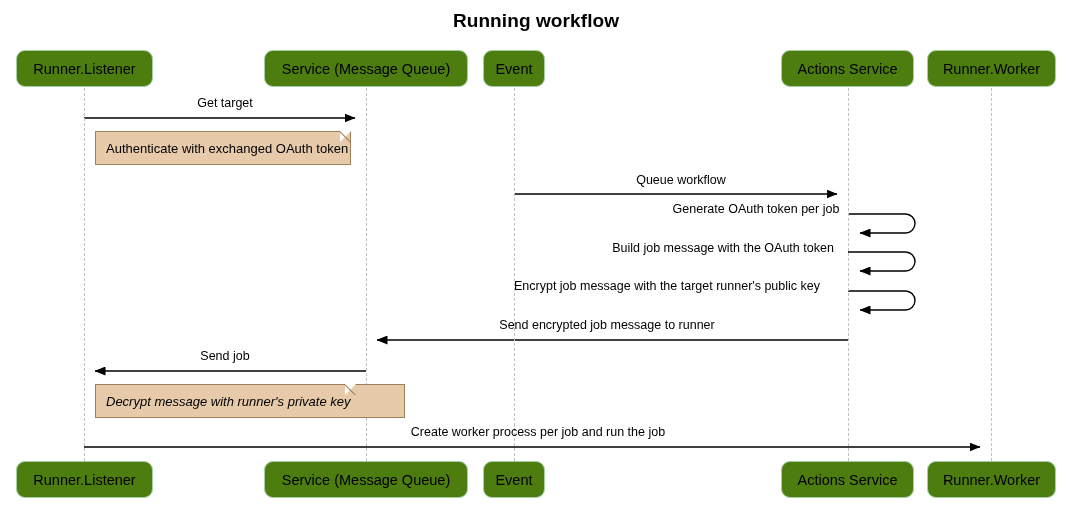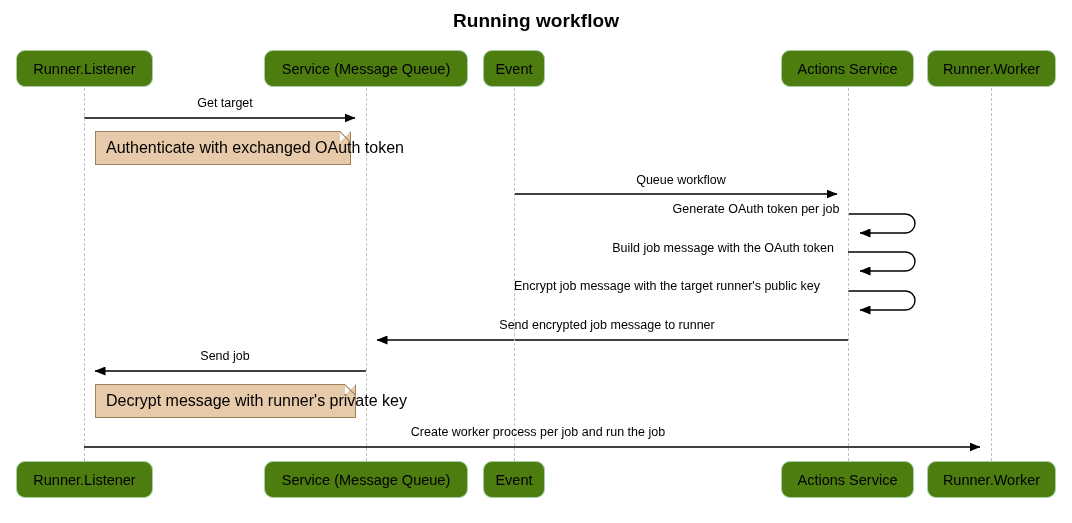--- a/index.html
+++ b/index.html
@@ -47,21 +47,21 @@
     white-space: nowrap;
   }
   .note-box {
     position: absolute;
     box-sizing: border-box;
     background: #e6caa9;
     border: 1px solid #9b8059;
     display: flex;
     align-items: center;
     padding-left: 10px;
-    font-size: 16px;
+    font-size: 13px;
     color: #000000;
     white-space: nowrap;
   }
   .note-fold {
     position: absolute;
     width: 0;
     height: 0;
     border-style: solid;
     border-width: 0 0 11px 11px;
     border-color: transparent transparent #ffffff transparent;
@@ -159,21 +159,21 @@
       <div class="actor-box" style="left: 927px; top: 461px; width: 129px; height: 37px;">
         <span>Runner.Worker</span>
       </div>
     </div>
   <div id="notes-layer">
       <div class="note-box" style="left: 95px; top: 131px; width: 256px; height: 34px;">
         <span>Authenticate with exchanged OAuth token</span>
       </div>
       <div class="note-fold" style="left: 340px; top: 131px;"></div>
       <div class="note-fold-line" style="left: 340px; top: 131px;"></div>
-      <div class="note-box" style="left: 95px; top: 384px; width: 261px; height: 34px;">
+      <div class="note-box" style="left: 95px; top: 384px; width: 310px; height: 34px; font-style: italic;">
         <span>Decrypt message with runner's private key</span>
       </div>
       <div class="note-fold" style="left: 345px; top: 384px;"></div>
       <div class="note-fold-line" style="left: 345px; top: 384px;"></div>
     </div>
   <div id="labels-layer">
       <div class="msg-label" style="left: 0px; top: 96px; width: 1072px; text-align: left;">
         <span style="position: absolute; left: 225px; transform: translateX(-50%); white-space: nowrap;">Get target</span>
       </div>
       <div class="msg-label" style="left: 0px; top: 173px; width: 1072px; text-align: left;">

